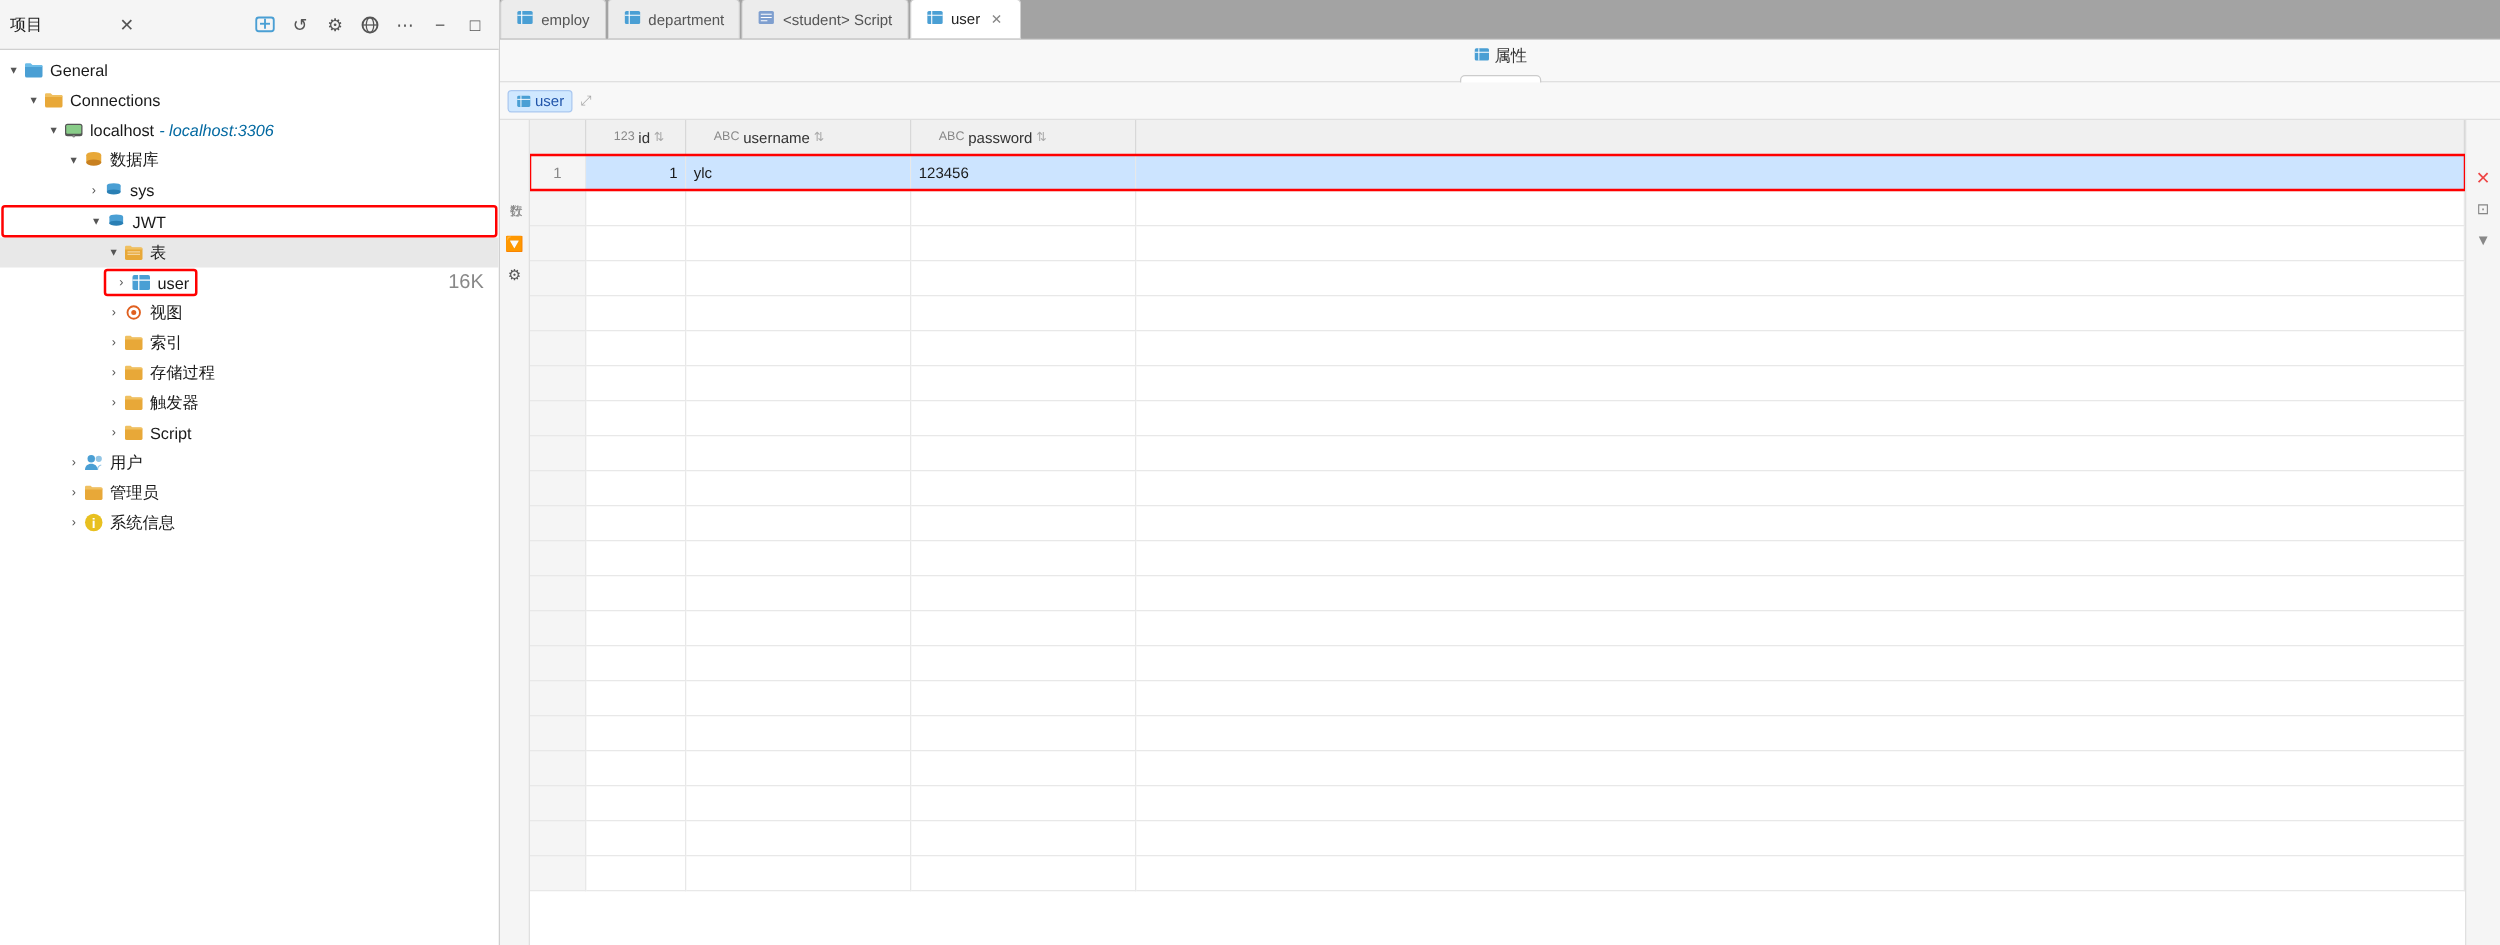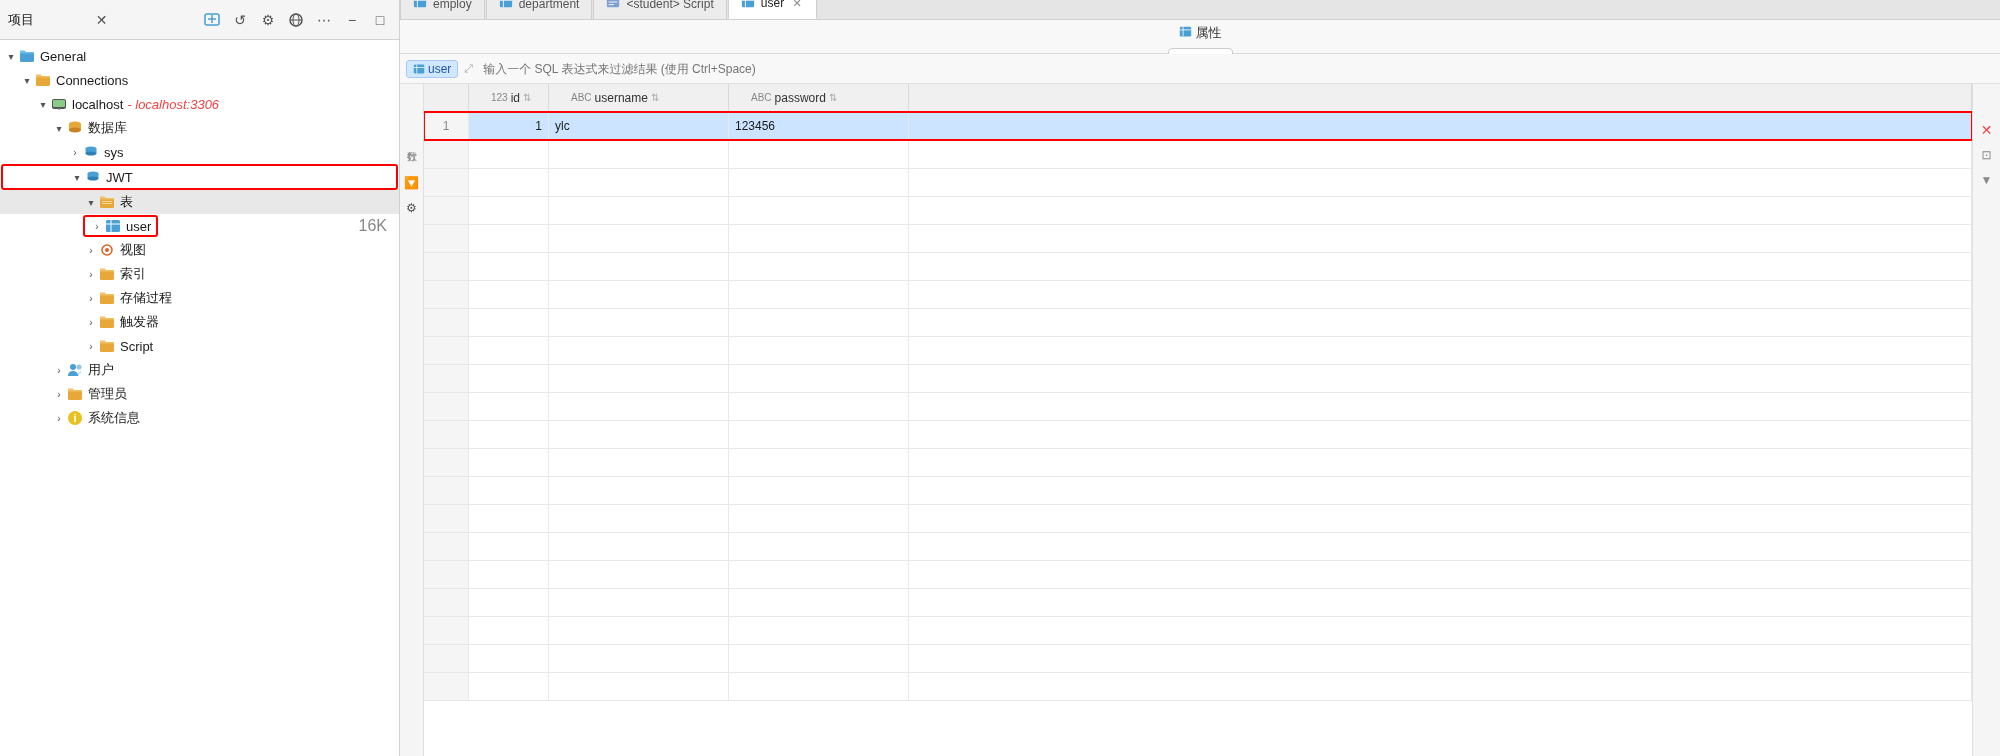--- a/index.html
+++ b/index.html
@@ -21,29 +21,29 @@
     .tree-indent-0 { padding-left: 4px; }
     .tree-indent-1 { padding-left: 20px; }
     .tree-indent-2 { padding-left: 36px; }
     .tree-indent-3 { padding-left: 52px; }
     .tree-indent-4 { padding-left: 68px; }
     .tree-indent-5 { padding-left: 84px; }
 
     .tree-arrow { width: 14px; display: inline-flex; align-items: center; justify-content: center; font-size: 10px; color: #555; flex-shrink: 0; }
     .tree-icon { width: 18px; height: 18px; display: inline-flex; align-items: center; justify-content: center; margin-right: 4px; flex-shrink: 0; }
     .tree-label { font-size: 13px; color: #1a1a1a; }
-    .tree-sublabel { font-size: 13px; color: #ef4444; margin-left: 4px; font-style: italic; }
+    .tree-sublabel { font-size: 13px; color: #0369a1; margin-left: 4px; font-style: italic; }
     .tree-size { margin-left: auto; font-size: 16px; color: #888; padding-right: 8px; }
 
     .red-outline { outline: 2px solid red; outline-offset: -1px; border-radius: 2px; }
 
     
     .right-panel { flex: 1; display: flex; flex-direction: column; background: #fff; }
 
-    .tabs-bar { height: 20px; background: #e5e5e5; border-bottom: 1px solid #d0d0d0; display: flex; align-items: flex-end; padding: 0 0; overflow: hidden; }
+    .tabs-bar { height: 32px; background: #a3a3a3; border-bottom: 1px solid #d0d0d0; display: flex; align-items: flex-end; padding: 0 0; overflow: hidden; }
     .tab { display: flex; align-items: center; padding: 0 12px; height: 32px; border: 1px solid #d0d0d0; border-bottom: none; background: #ececec; cursor: pointer; font-size: 12px; color: #555; gap: 6px; margin-right: 1px; border-radius: 4px 4px 0 0; }
     .tab.active { background: #fff; color: #222; border-bottom: 1px solid #fff; }
     .tab-close { width: 14px; height: 14px; display: flex; align-items: center; justify-content: center; border-radius: 50%; font-size: 11px; color: #888; }
 
     .sub-tabs-bar { height: 34px; background: #f8f8f8; border-bottom: 1px solid #d8d8d8; display: flex; align-items: center; padding: 0 8px; gap: 2px; flex-direction: column; }
     .sub-tab { padding: 4px 10px; font-size: 13px; cursor: pointer; border-radius: 4px; color: #333; display: flex; align-items: center; gap: 4px; }
     .sub-tab.active { background: #fff; border: 1px solid #ccc; }
 
     .data-toolbar { height: 30px; background: #f8f8f8; border-bottom: 1px solid #e0e0e0; display: flex; align-items: center; padding: 0 6px; gap: 4px; }
     .data-toolbar-tag { background: #d0e8ff; border: 1px solid #aac8f0; border-radius: 3px; padding: 1px 6px; font-size: 12px; color: #2255aa; display: flex; align-items: center; gap: 3px; }
@@ -373,21 +373,20 @@
     <div class="data-toolbar">
       <div class="data-toolbar-tag">
         <svg width="12" height="12" viewBox="0 0 16 16">
             <rect x="1" y="2" width="14" height="12" rx="1.5" fill="#4a9fd4"></rect>
             <line x1="1" y1="6" x2="15" y2="6" stroke="#fff" stroke-width="1"></line>
             <line x1="5" y1="2" x2="5" y2="14" stroke="#fff" stroke-width="1"></line>
           </svg>
         <span>user</span>
       </div>
       <span style="color:#aaa; margin: 0 2px; font-size:11px;">⤢</span>
-      <input class="data-toolbar-input" readonly="" placeholder="输入一个 SQL 表达式来过滤结果 (使用 Ctrl+Space)" style="">
     </div>
 
     <div class="table-area">
 
       <div class="side-actions" style="border-right: 1px solid #e0e0e0; border-left: none; width: 24px; min-width:24px; background:#f5f5f5;">
         <div style="height:28px;"></div>
         <div class="side-btn" style="writing-mode: vertical-rl; font-size:10px; color:#888; height: 50px; width:20px;">行数</div>
         <div class="side-btn" style="font-size:12px;">🔽</div>
         <div class="side-btn" style="font-size:12px;">⚙</div>
       </div>

